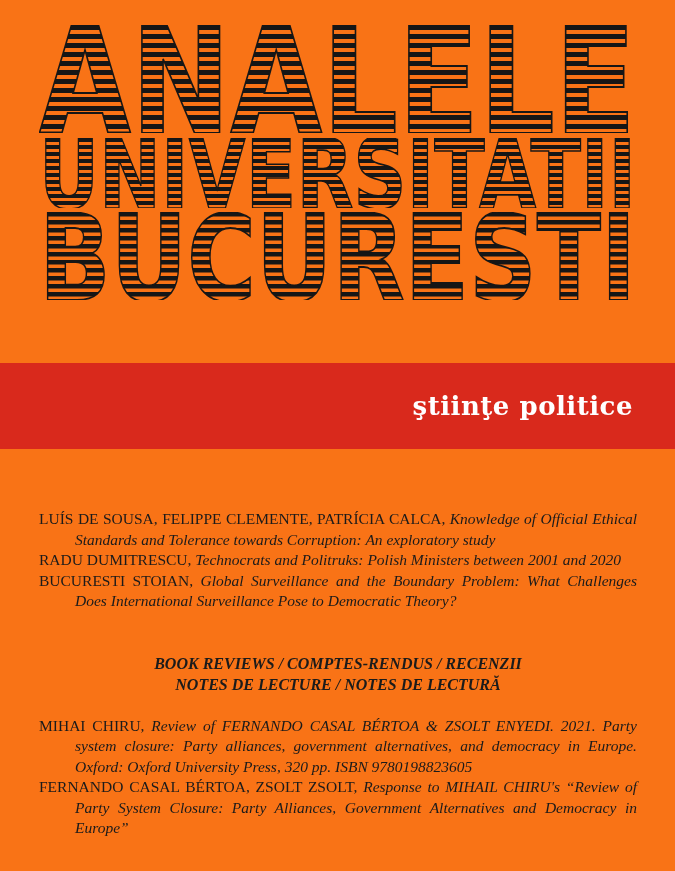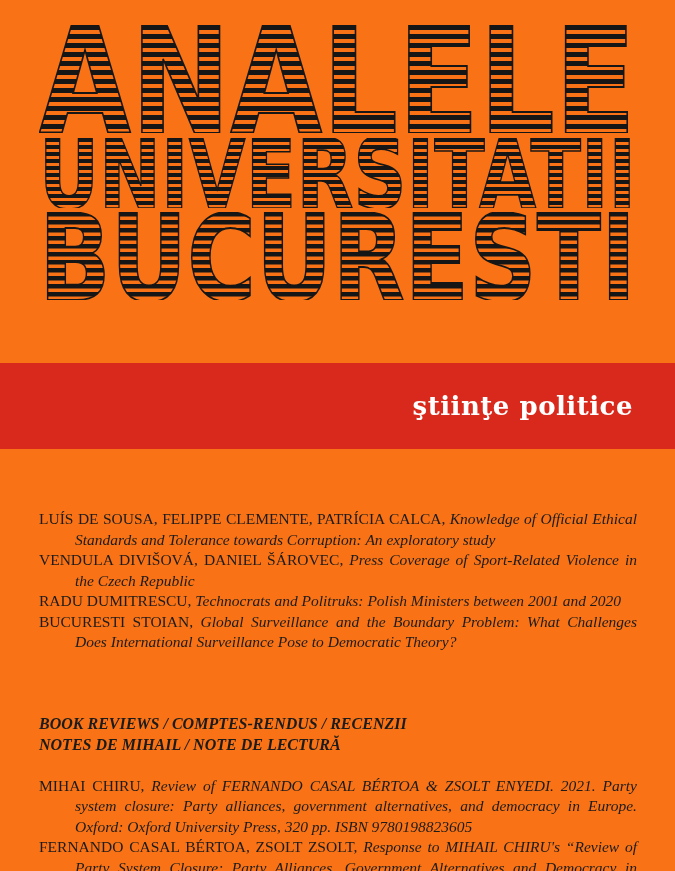--- a/index.html
+++ b/index.html
@@ -67,21 +67,21 @@
     font-size: 15.5px;
     line-height: 20.5px;
     text-align: justify;
     padding-left: 36px;
     text-indent: -36px;
     font-family: Liberation Serif, serif;
   }
   .entry .authors { font-style: normal; }
   .entry .title { font-style: italic; }
 
-  .section-heading { margin-top: 60px; }
+  .section-heading { margin-top: 41px; text-align: center; }
   .section-heading p {
     margin: 0;
     font-weight: bold;
     font-style: italic;
     font-size: 16px;
     line-height: 21.5px;
   }
 
   .reviews { margin-top: 20px; }
 </style>
@@ -117,28 +117,27 @@
   </header>
 
   <div class="band">
     <span class="band-label">ştiinţe politice</span>
   </div>
 
   <main class="toc">
 
     <section class="articles">
       <p class="entry"><span class="authors">LUÍS DE SOUSA, FELIPPE CLEMENTE, PATRÍCIA CALCA,</span> <em class="title">Knowledge of Official Ethical Standards and Tolerance towards Corruption: An exploratory study</em></p>
-      <p class="entry"><span class="authors">VENDULA DIVIŠOVÁ, DANIEL ŠÁROVEC,</span> <em class="title">Press Coverage of Sport-Related Violence in the Czech Republic</em></p>
       <p class="entry"><span class="authors">RADU DUMITRESCU,</span> <em class="title">Technocrats and Politruks: Polish Ministers between 2001 and 2020</em></p>
       <p class="entry"><span class="authors">BUCURESTI STOIAN,</span> <em class="title">Global Surveillance and the Boundary Problem: What Challenges Does International Surveillance Pose to Democratic Theory?</em></p>
     </section>
 
     <section class="section-heading">
       <p>BOOK REVIEWS / COMPTES-RENDUS / RECENZII</p>
-      <p>NOTES DE MIHAIL / NOTE DE LECTURĂ</p>
+      <p>NOTES DE LECTURE / NOTES DE LECTURĂ</p>
     </section>
 
     <section class="reviews">
       <p class="entry"><span class="authors">MIHAI CHIRU,</span> <em class="title">Review of FERNANDO CASAL BÉRTOA &amp; ZSOLT ENYEDI. 2021. Party system closure: Party alliances, government alternatives, and democracy in Europe. Oxford: Oxford University Press, 320 pp. ISBN 9780198823605</em></p>
       <p class="entry"><span class="authors">FERNANDO CASAL BÉRTOA, ZSOLT ZSOLT,</span> <em class="title">Response to MIHAIL CHIRU's “Review of Party System Closure: Party Alliances, Government Alternatives and Democracy in Europe”</em></p>
     </section>
 
   </main>
 </div>
 

